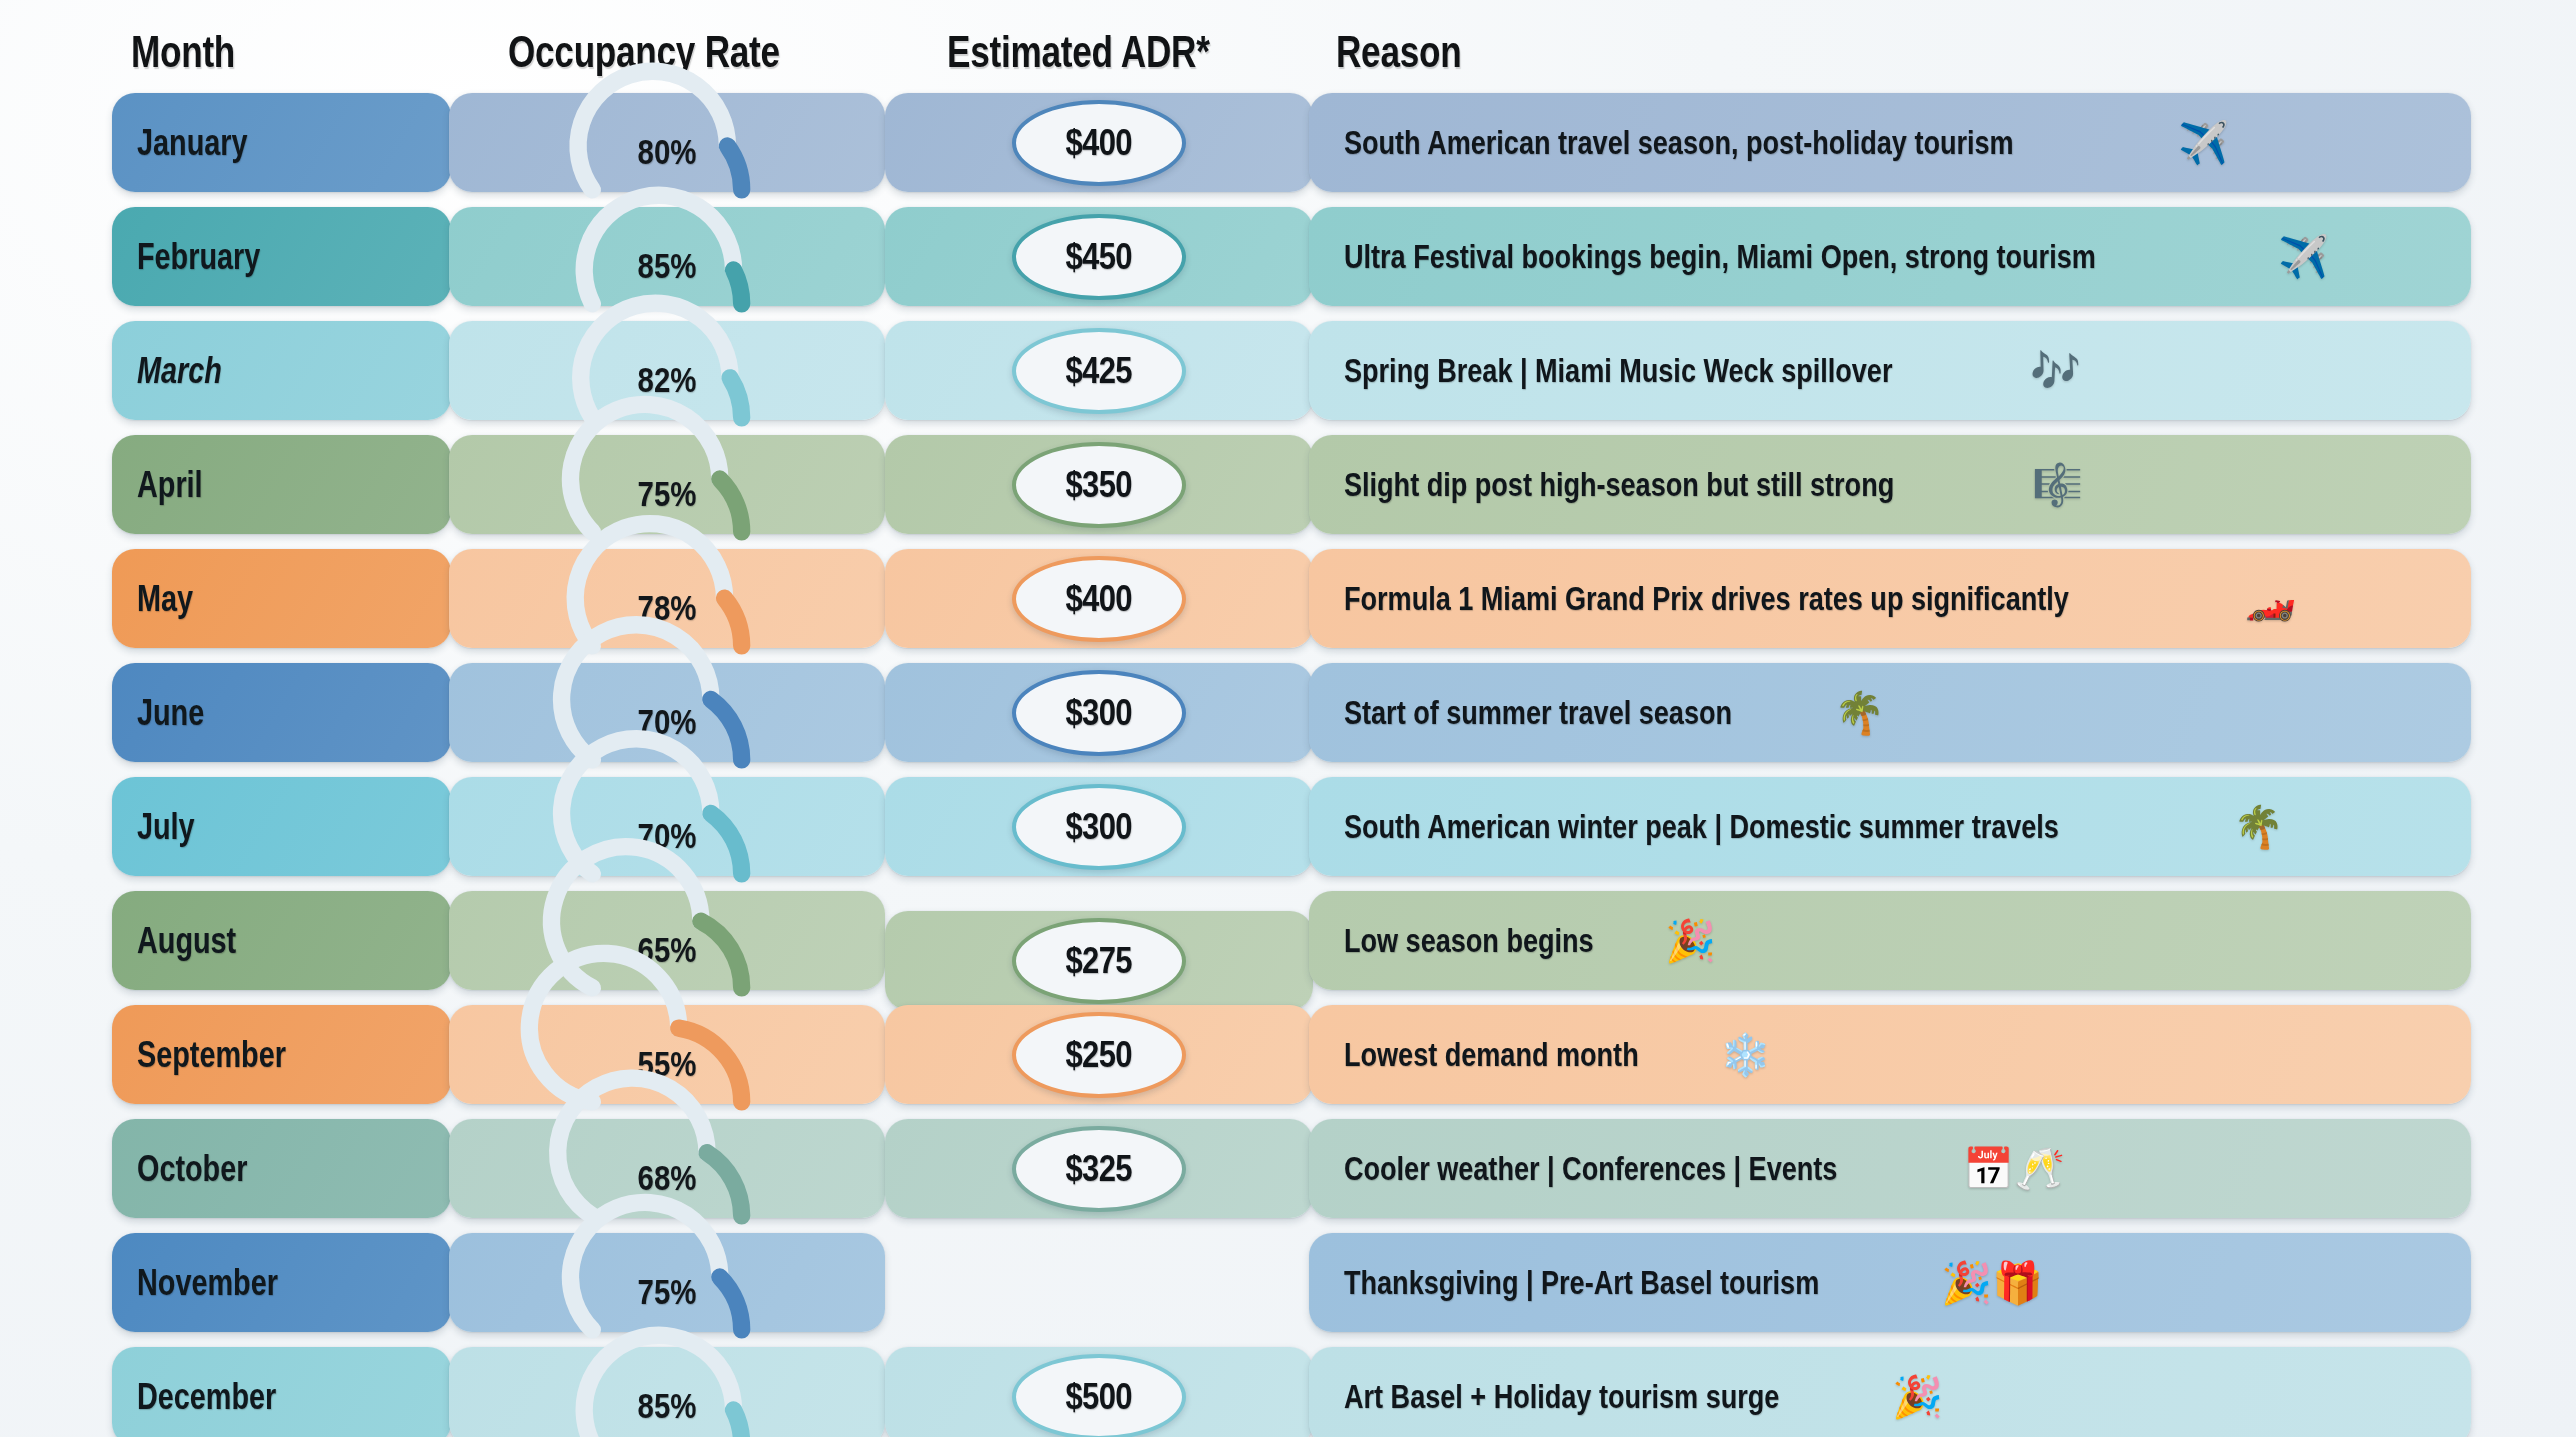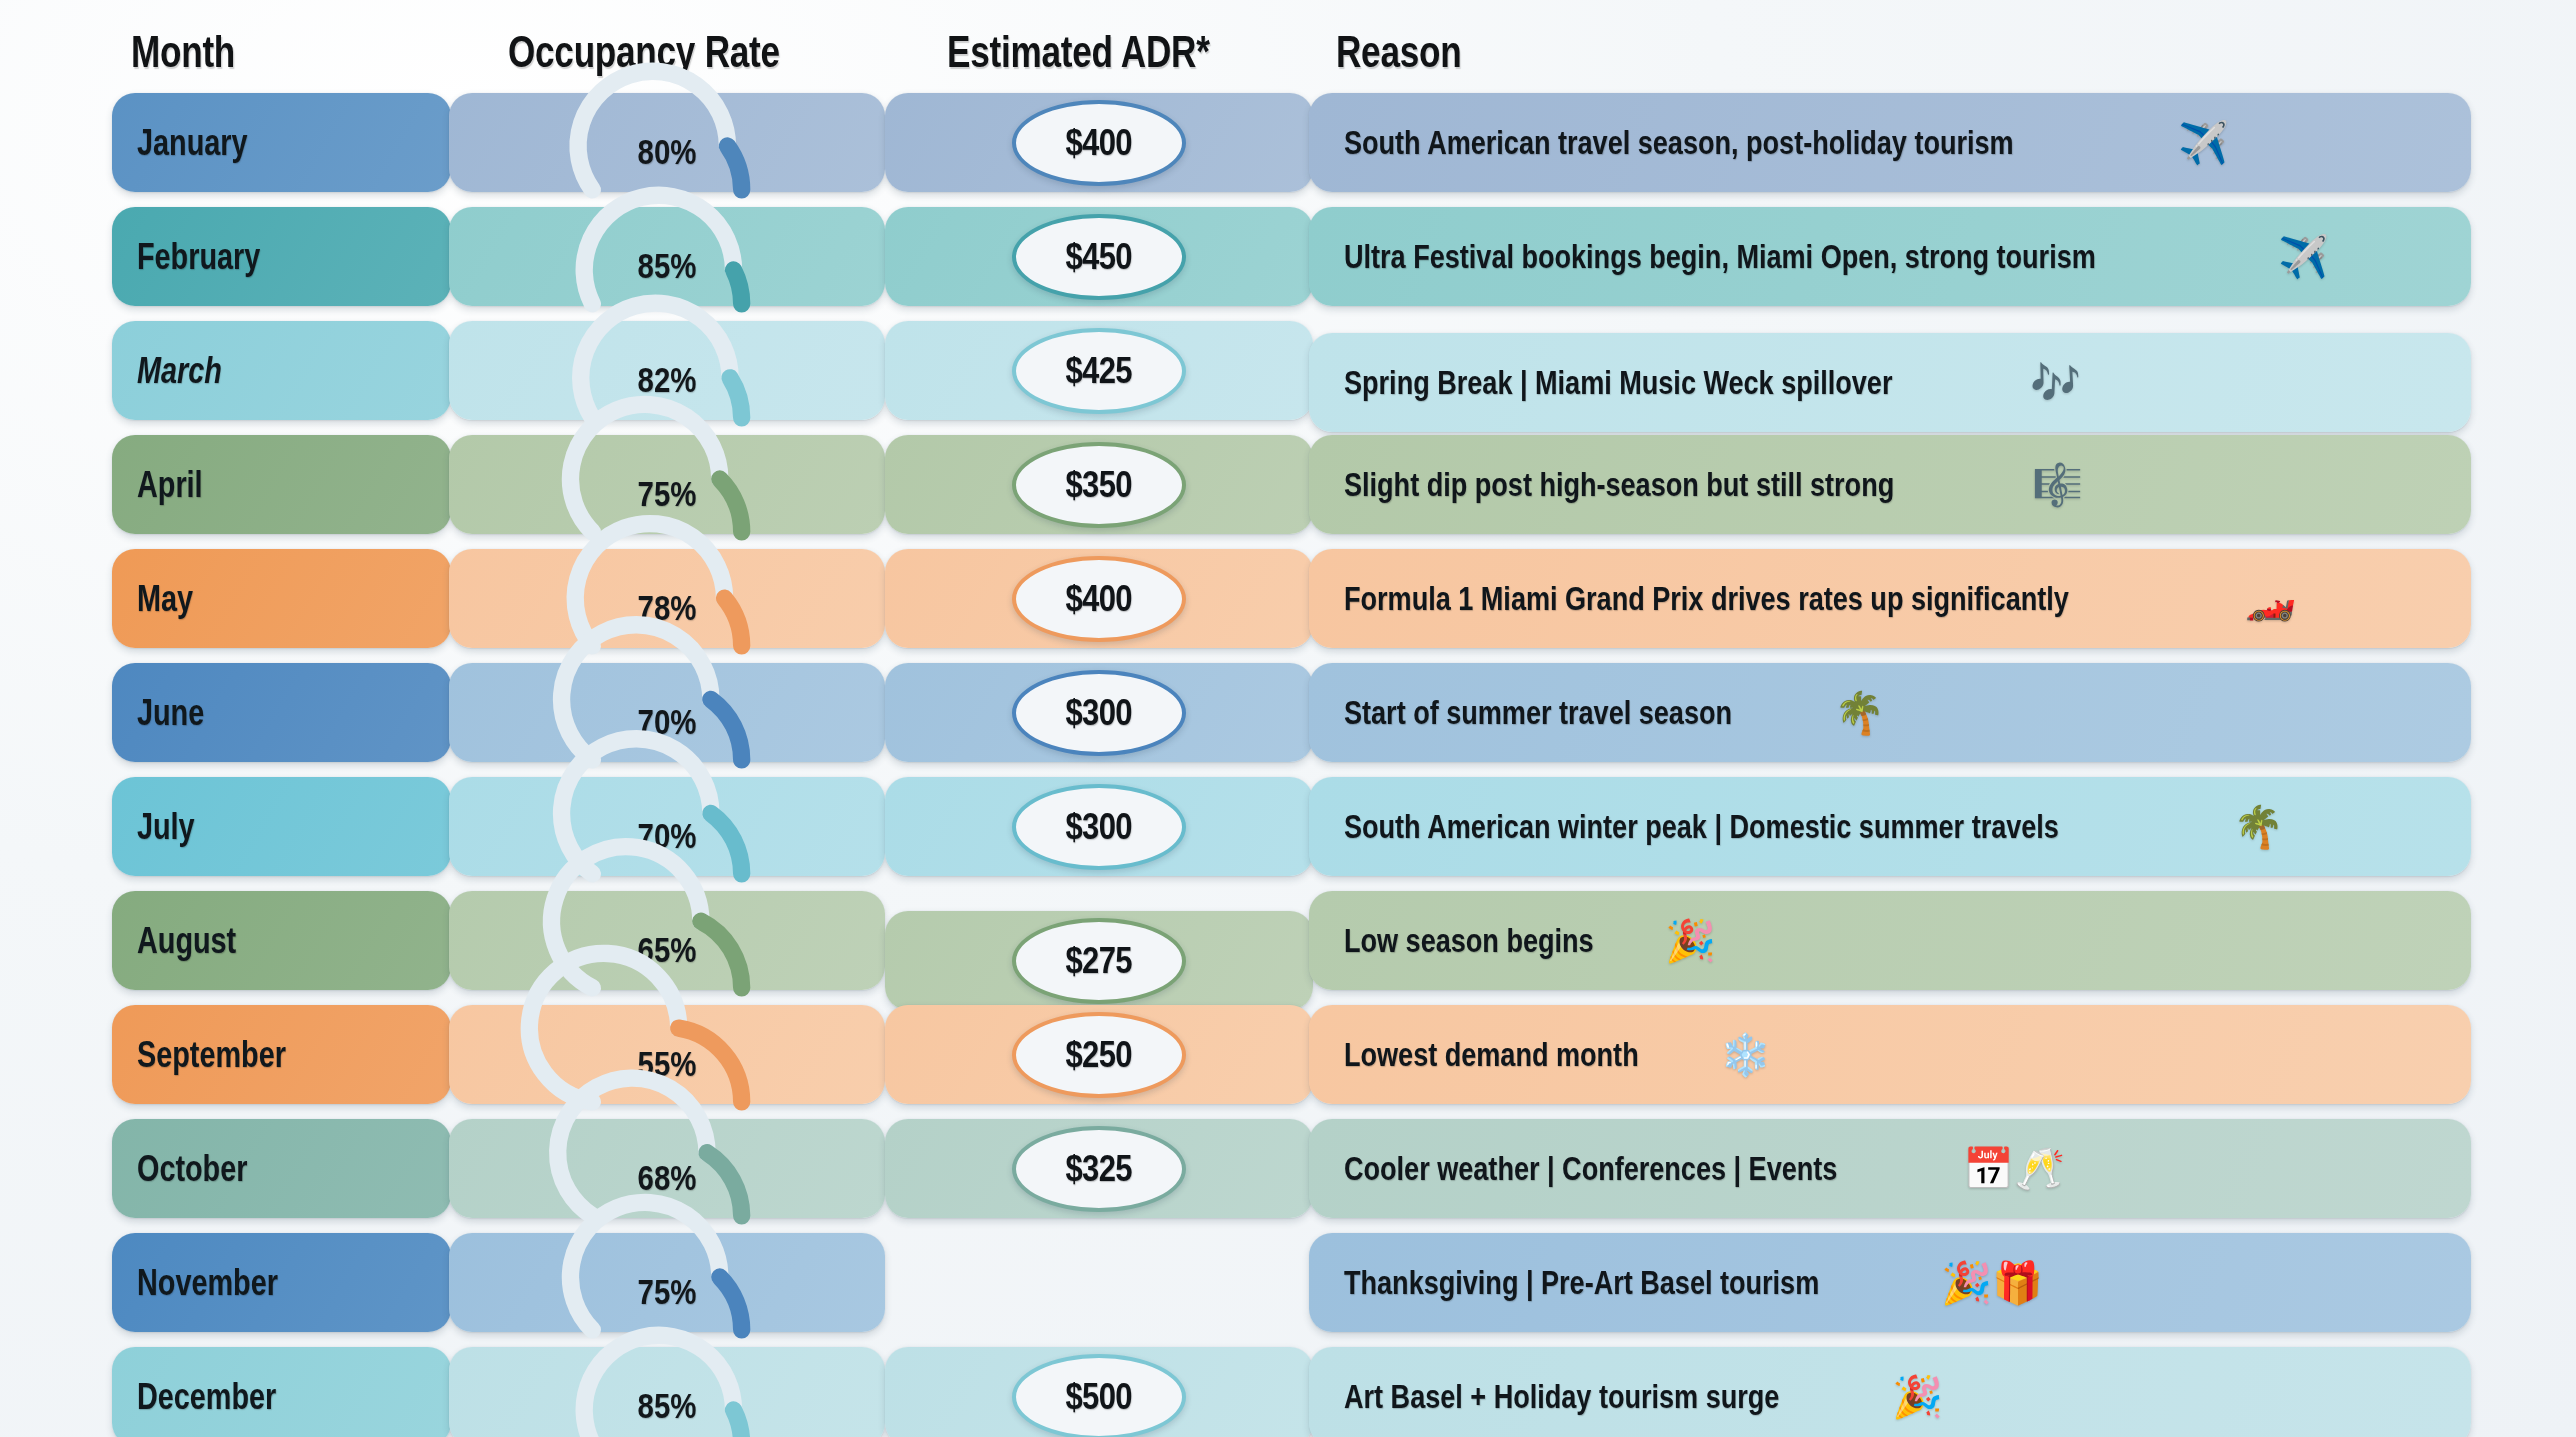--- a/index.html
+++ b/index.html
@@ -194,21 +194,21 @@
               <path d="M 244.56472765622567 81.98739896235236 A 112 112 0 0 1 262 142" fill="none" stroke="#7dc7d4" stroke-width="26" stroke-linecap="round"></path>
             </svg>
             <div class="gauge-val">82%</div>
           </div>
         </div>
         <div class="cell c-adr" style="background: linear-gradient(120deg, rgb(191, 227, 234) 0%, rgb(199, 230, 237) 100%);">
           <div class="adr-pill" style="border: 4.7px solid rgb(125, 199, 212);">
             <div class="adr-val">$425</div>
           </div>
         </div>
-        <div class="cell c-reason" style="background: linear-gradient(110deg, rgb(191, 227, 234) 0%, rgb(200, 231, 237) 100%); margin-top: 12px;">
+        <div class="cell c-reason" style="background: linear-gradient(110deg, rgb(191, 227, 234) 0%, rgb(200, 231, 237) 100%);">
           <div class="reason-inner">
             <span class="reason-text">Spring Break | Miami Music Weck spillover</span>
             <span class="reason-emoji">🎶</span>
           </div>
         </div>
       </div>
       <div class="row">
         <div class="cell c-month" style="background: linear-gradient(120deg, rgb(134, 171, 128) 0%, rgb(146, 179, 141) 100%);">
           <div class="month-label">April</div>
         </div>

